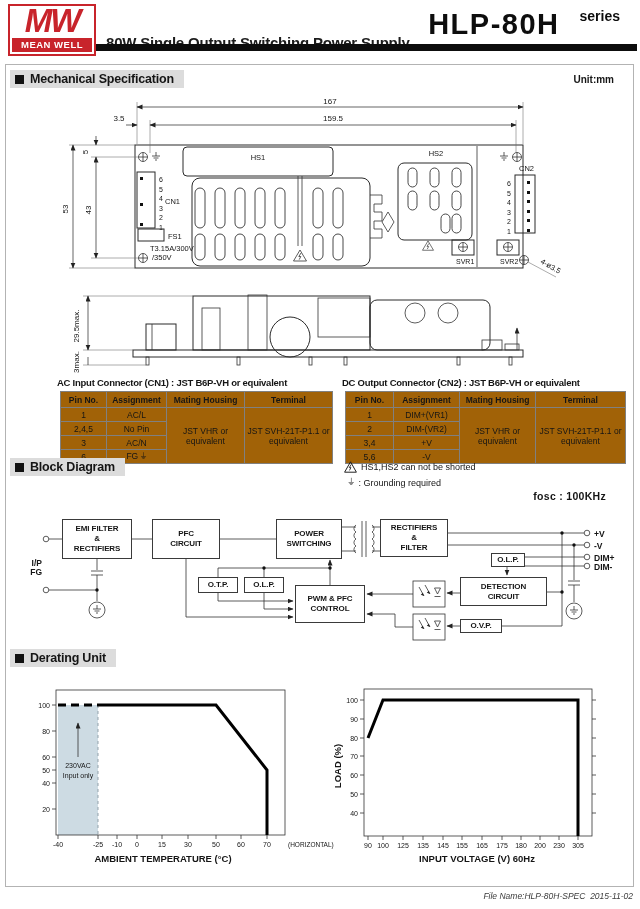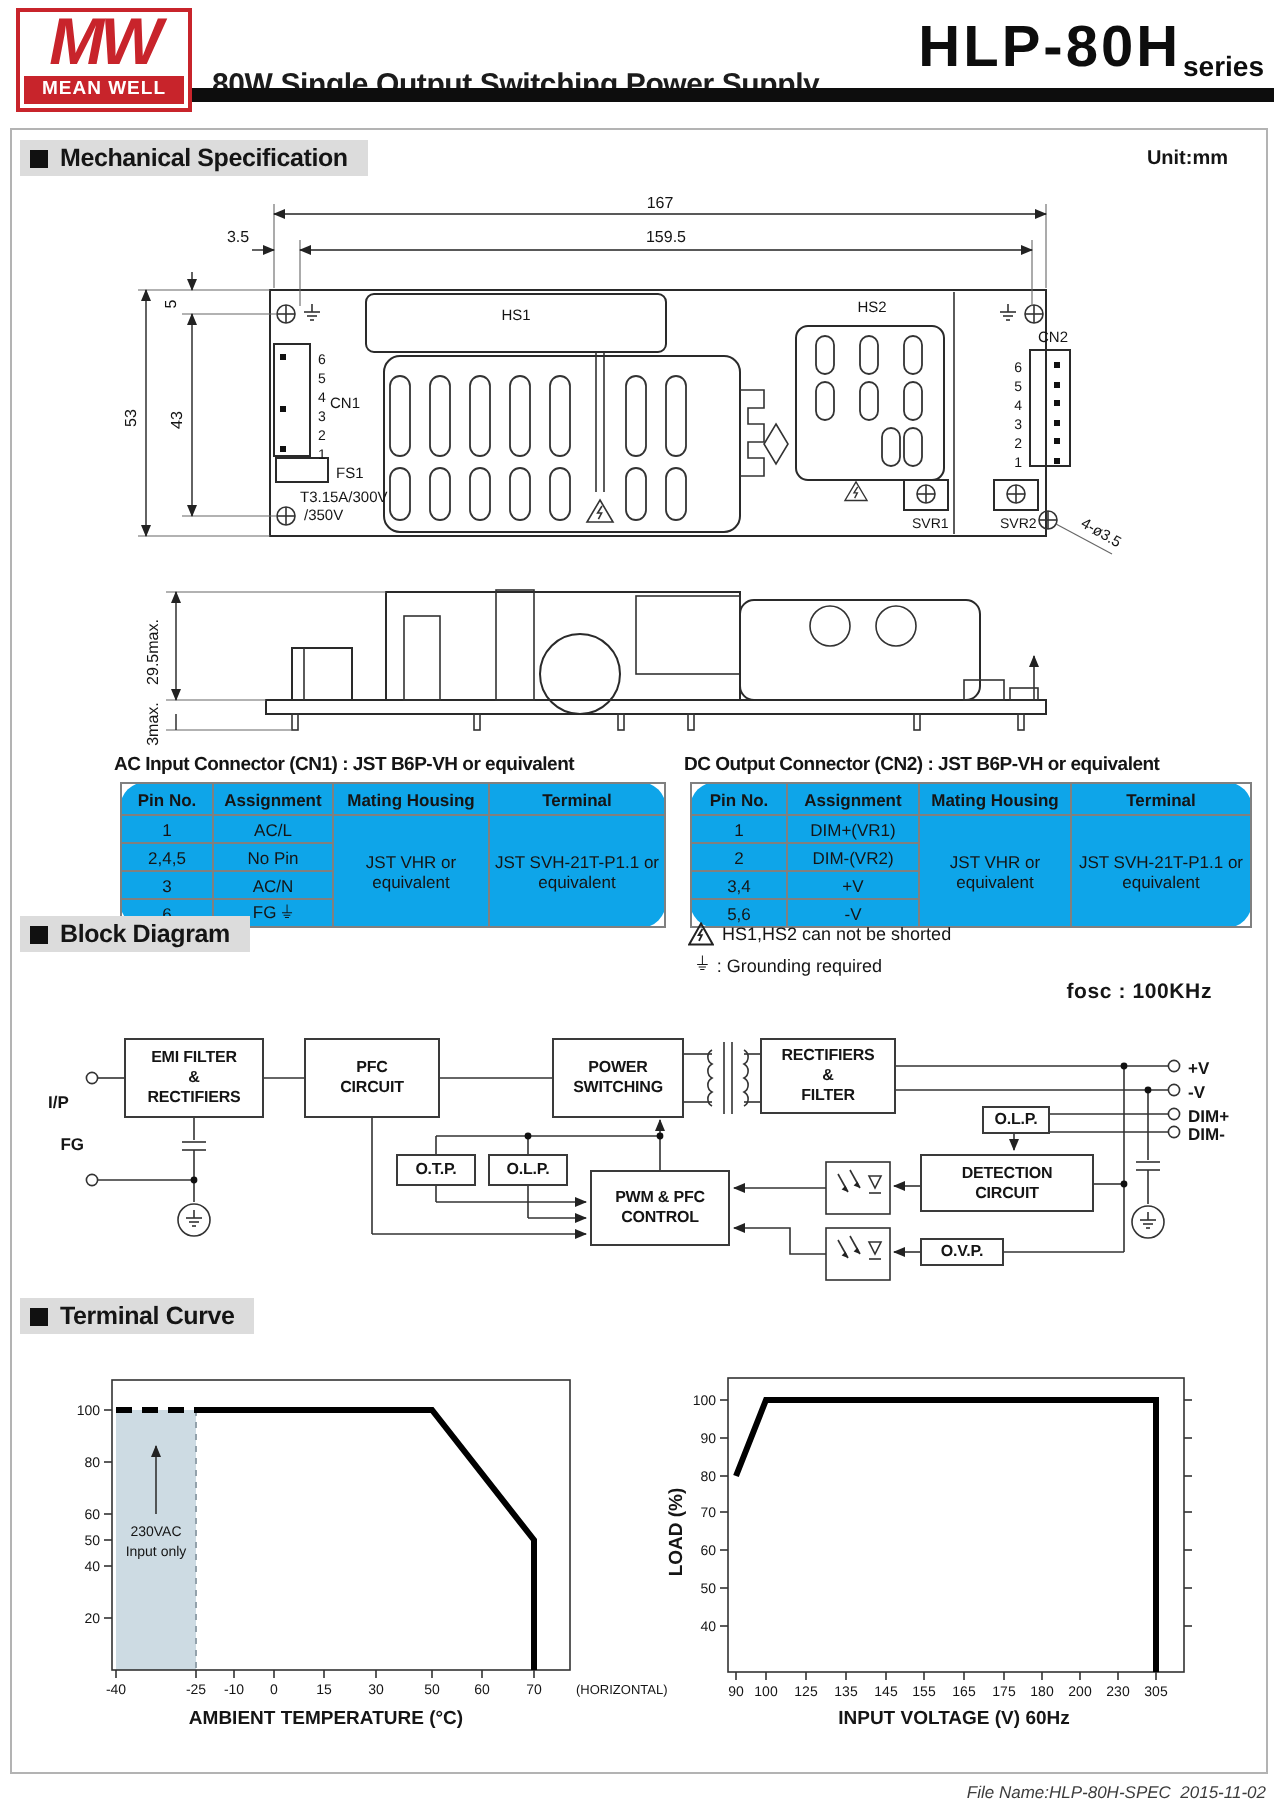--- a/index.html
+++ b/index.html
@@ -4,32 +4,32 @@
 <style>
   html,body{margin:0;padding:0;background:#fff;font-family:"Liberation Sans",sans-serif;color:#151515;}
   .page{position:relative;width:640px;height:909px;background:#fff;overflow:hidden;}
   .abs{position:absolute;}
   
   .logo{position:absolute;left:8px;top:4px;width:88px;height:52px;border:2px solid #c8242b;background:#fff;box-sizing:border-box;}
   .logo-mw{position:absolute;left:0;top:-4px;width:100%;text-align:center;font-size:33px;font-weight:bold;font-style:italic;color:#c8242b;letter-spacing:-2px;}
   .logo-bar{position:absolute;left:2px;right:2px;bottom:2px;height:14px;background:#c8242b;color:#fff;font-size:9.5px;font-weight:bold;text-align:center;line-height:14px;letter-spacing:.5px;}
   .hdr-title{position:absolute;left:106px;top:34px;font-size:15px;font-weight:bold;letter-spacing:-.2px;color:#1c1c1c;}
   .hdr-bar{position:absolute;left:96px;top:44px;width:541px;height:7px;background:#0d0d0d;}
-  .hdr-series{position:absolute;right:8px;top:8px;display:flex;align-items:flex-end;gap:1px;}
+  .hdr-series{position:absolute;right:20px;top:8px;display:flex;align-items:flex-start;gap:20px;}
   .hdr-series .name{font-size:29px;font-weight:bold;letter-spacing:1.5px;color:#0d0d0d;}
   .hdr-series .suffix{font-size:14px;font-weight:bold;color:#0d0d0d;}
   .content-border{position:absolute;left:5px;top:64px;width:629px;height:823px;border:1px solid #b3b3b3;box-sizing:border-box;}
   
   .sec{position:absolute;display:inline-flex;align-items:center;gap:6px;background:#dcdcdc;font-weight:bold;font-size:12.5px;padding:2px 10px 2px 5px;letter-spacing:-.2px;}
   .sec .sq{width:9px;height:9px;background:#111;flex:0 0 auto;}
   .unit{position:absolute;right:26px;top:74px;font-size:10px;font-weight:bold;}
   .fosc{position:absolute;right:34px;top:490px;font-size:10.5px;font-weight:bold;letter-spacing:.3px;}
   
   .ct-title{position:absolute;font-size:9.5px;font-weight:bold;letter-spacing:-.25px;white-space:nowrap;}
-  table.ct{position:absolute;border-collapse:collapse;table-layout:fixed;background:#0ea5e9;border-radius:13px;}
+  table.ct{position:absolute;border-collapse:collapse;table-layout:fixed;background:#a16207;}
   table.ct th,table.ct td{border:1px solid #808080;font-size:8.5px;padding:0 1px;text-align:center;vertical-align:middle;}
   table.ct th{height:15px;font-weight:bold;}
   table.ct td{height:13px;}
   .note{position:absolute;display:flex;align-items:center;gap:4px;font-size:9px;}
   .note svg{display:block;}
   
   .bbox{position:absolute;border:1px solid #3a3a3a;background:#fff;display:flex;flex-direction:column;align-items:center;justify-content:center;font-size:8px;font-weight:bold;line-height:1.22;text-align:center;letter-spacing:-.1px;box-sizing:border-box;}
   .term{position:absolute;font-size:8.5px;font-weight:bold;white-space:nowrap;}
   .footer{position:absolute;right:7px;top:891px;font-size:8.5px;font-style:italic;color:#3c3c3c;white-space:pre;}
   
@@ -551,27 +551,27 @@
     <span>O.L.P.</span>
   </div>
   <div class="bbox" style="left:460px;top:577px;width:87px;height:29px;z-index:2">
     <span>DETECTION</span>
     <span>CIRCUIT</span>
   </div>
   <div class="bbox" style="left:460px;top:619px;width:42px;height:14px;z-index:2">
     <span>O.V.P.</span>
   </div>
 
-  <div class="term" style="left:24px;top:546px;width:18px;z-index:2">I/P</div>
+  <div class="term" style="left:24px;top:558px;width:18px;text-align:right;z-index:2">I/P</div>
   <div class="term" style="left:24px;top:567px;width:18px;text-align:right;z-index:2">FG</div>
   <div class="term" style="left:594px;top:529px;z-index:2">+V</div>
   <div class="term" style="left:594px;top:541px;z-index:2">-V</div>
   <div class="term" style="left:594px;top:553px;z-index:2">DIM+</div>
   <div class="term" style="left:594px;top:562px;z-index:2">DIM-</div>
 
   <div class="sec" style="left:10px;top:649px;z-index:2">
     <span class="sq"></span>
-    <span>Terminal Curve</span>
+    <span>Derating Unit</span>
   </div>
 
   <div class="footer">File Name:HLP-80H-SPEC  2015-11-02</div>
 
 </div>
 
 </body></html>

